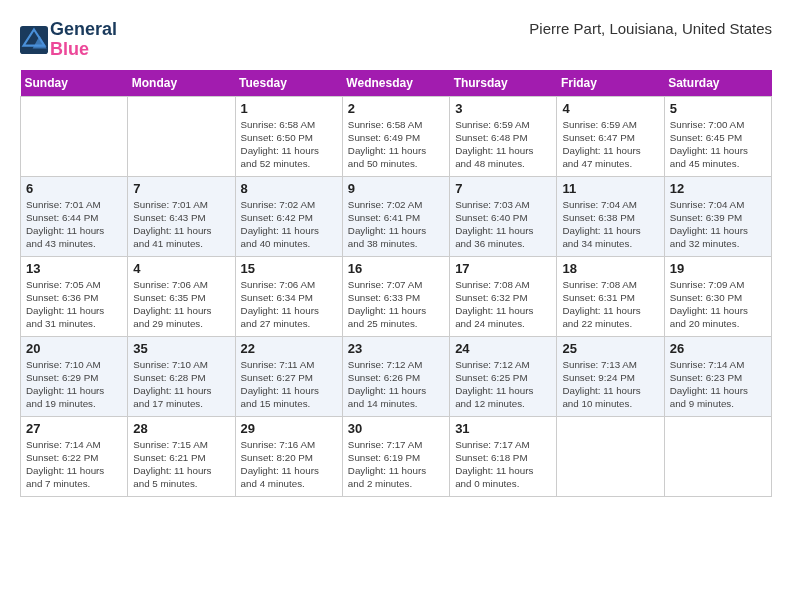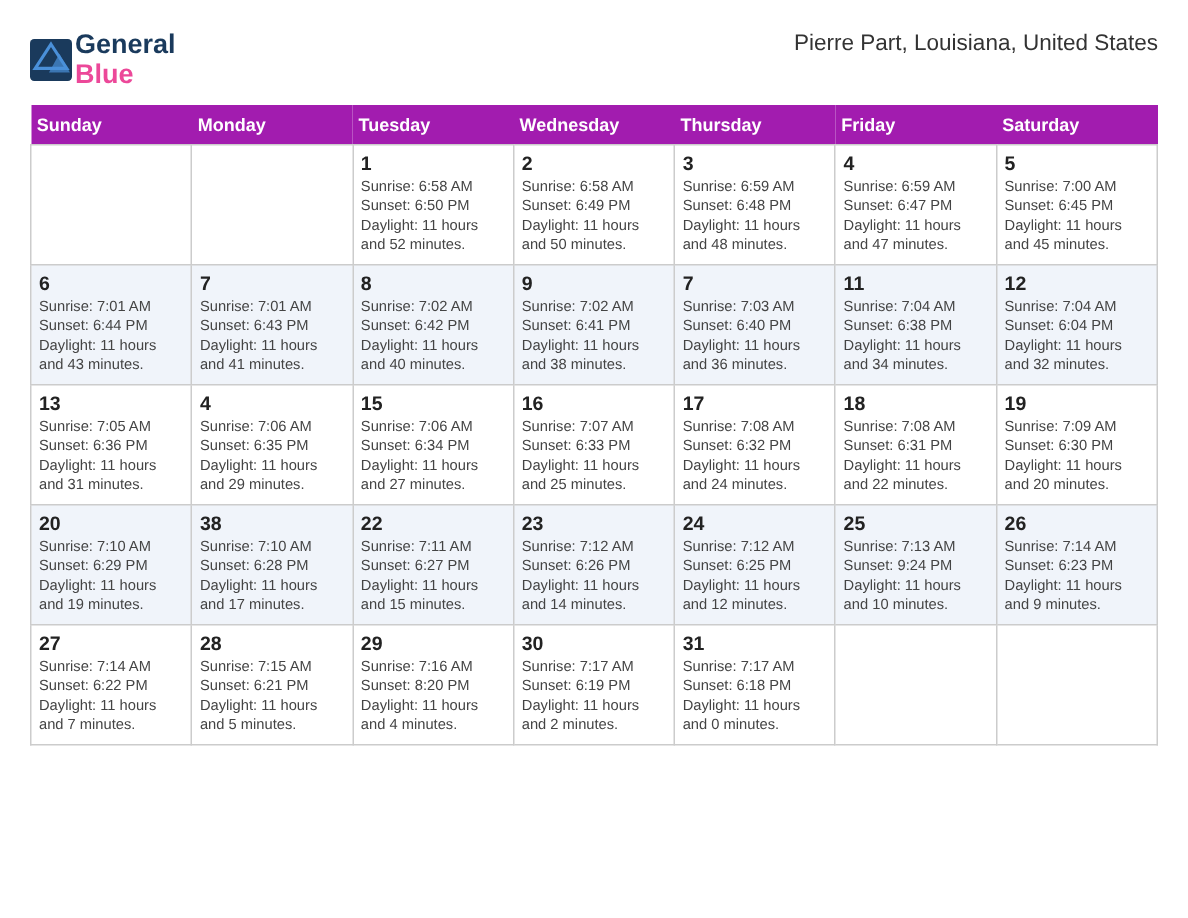--- a/index.html
+++ b/index.html
@@ -202,21 +202,21 @@
         <td>
           <span class="day-num">11</span>
           <div class="cell-info">Sunrise: 7:04 AM
 Sunset: 6:38 PM
 Daylight: 11 hours
 and 34 minutes.</div>
         </td>
         <td>
           <span class="day-num">12</span>
           <div class="cell-info">Sunrise: 7:04 AM
-Sunset: 6:04 PM
+Sunset: 6:39 PM
 Daylight: 11 hours
 and 32 minutes.</div>
         </td>
       </tr>
       <tr>
         <td>
           <span class="day-num">13</span>
           <div class="cell-info">Sunrise: 7:05 AM
 Sunset: 6:36 PM
 Daylight: 11 hours
@@ -267,21 +267,21 @@
       </tr>
       <tr>
         <td>
           <span class="day-num">20</span>
           <div class="cell-info">Sunrise: 7:10 AM
 Sunset: 6:29 PM
 Daylight: 11 hours
 and 19 minutes.</div>
         </td>
         <td>
-          <span class="day-num">38</span>
+          <span class="day-num">35</span>
           <div class="cell-info">Sunrise: 7:10 AM
 Sunset: 6:28 PM
 Daylight: 11 hours
 and 17 minutes.</div>
         </td>
         <td>
           <span class="day-num">22</span>
           <div class="cell-info">Sunrise: 7:11 AM
 Sunset: 6:27 PM
 Daylight: 11 hours

